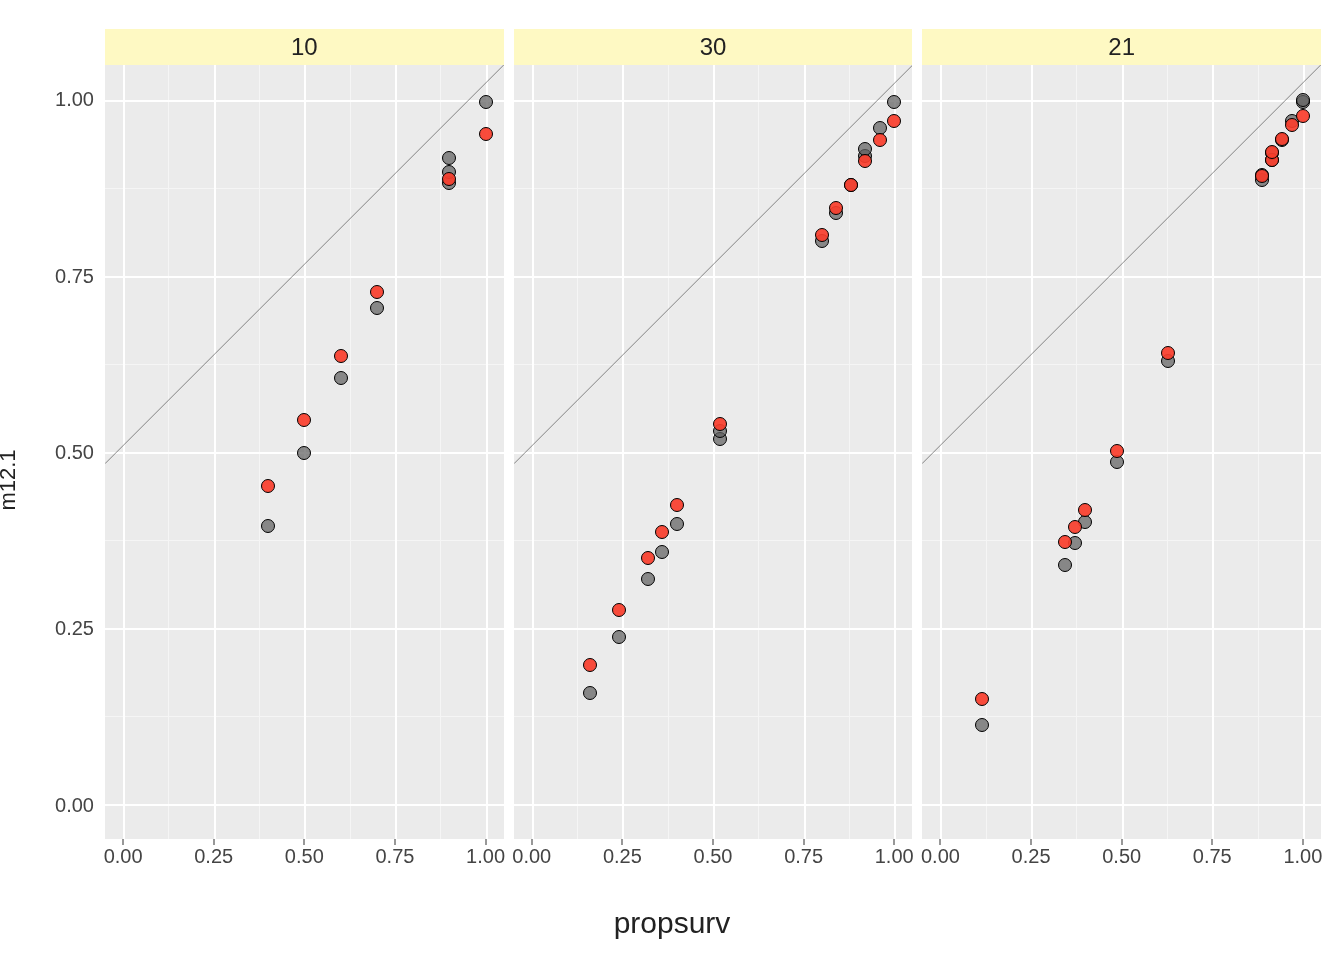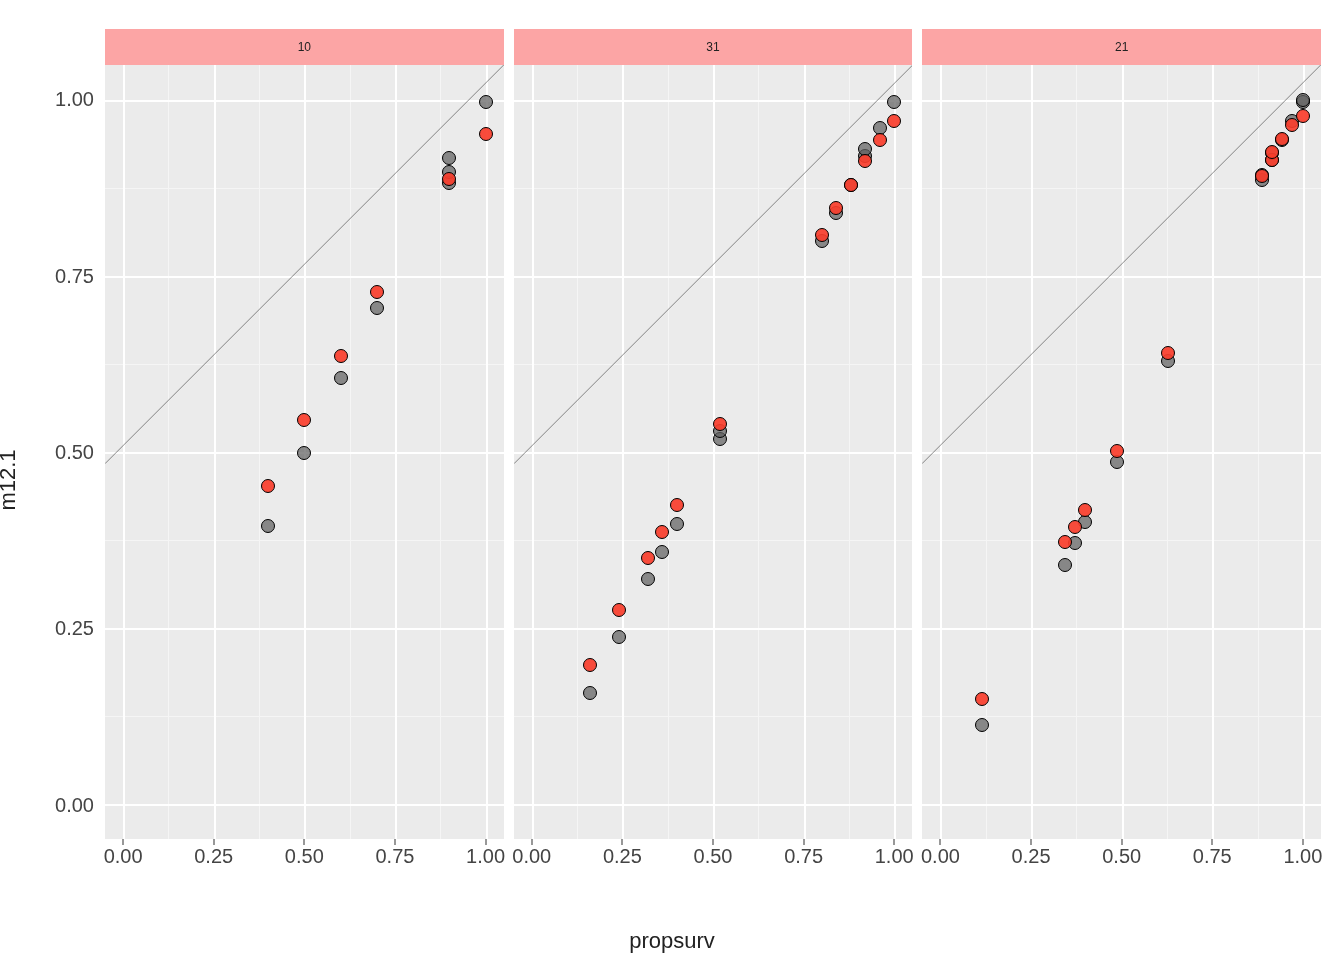--- a/index.html
+++ b/index.html
@@ -1,26 +1,26 @@
 <!DOCTYPE html>
 <html><head>
 <meta charset="utf-8">
 <style>
   html,body{margin:0;padding:0;background:#fff;font-family:Arial,Helvetica,sans-serif}
   .chart-wrap{width:1344px;height:960px;position:relative}
   .y-axis-title{position:absolute;left:8px;top:50%;transform:translate(-50%,-50%) rotate(-90deg);
     font-size:22px;color:#222}
-  .x-axis-title{position:absolute;bottom:6px;left:50%;transform:translateX(-50%);
-    font-size:22px;color:#222}
+  .x-axis-title{position:absolute;bottom:20px;left:50%;transform:translateX(-50%);
+    font-size:30px;color:#222}
   .y-ticks{position:absolute;left:36px;top:0;bottom:0;width:64px}
   .y-tick{position:absolute;right:6px;font-size:20px;color:#444;transform:translateY(-50%)}
   .panels{position:absolute;left:104px;right:22px;top:28px;bottom:64px;display:flex;gap:8px}
   .panel{flex:1;display:flex;flex-direction:column;border:1px solid transparent}
-  .strip{height:36px;background:#fca5a5;display:flex;align-items:center;justify-content:center;
-    font-size:12px;color:#222}
+  .strip{height:36px;background:#fef9c3;display:flex;align-items:center;justify-content:center;
+    font-size:24px;color:#222}
   .plot{flex:1;background:#ebebeb;position:relative;overflow:visible}
   .gridline-major{position:absolute;background:#fff}
   .gridline-minor{position:absolute;background:#f5f5f5}
   .abline{position:absolute;inset:0;pointer-events:none}
   .point{position:absolute;width:12px;height:12px;border-radius:50%;transform:translate(-50%,-50%);
     border:1.2px solid #000}
   .grey{background:rgba(96,96,96,.72)}
   .red{background:rgba(248,61,43,.92)}
   .x-ticks{height:56px;position:relative}
   .x-tick{position:absolute;top:6px;font-size:20px;color:#444;transform:translateX(-50%)}
@@ -88,21 +88,21 @@
           <div class="x-tick" style="left: 27.2727%;">0.25</div>
           <div class="tick-mark-x" style="left: 50%;"></div>
           <div class="x-tick" style="left: 50%;">0.50</div>
           <div class="tick-mark-x" style="left: 72.7273%;"></div>
           <div class="x-tick" style="left: 72.7273%;">0.75</div>
           <div class="tick-mark-x" style="left: 95.4545%;"></div>
           <div class="x-tick" style="left: 95.4545%;">1.00</div>
         </div>
       </div>
       <div class="panel">
-        <div class="strip">31</div>
+        <div class="strip">30</div>
         <div class="plot">
           <div class="gridline-minor" style="left: 15.9091%; top: 0px; bottom: 0px; width: 1px;"></div>
           <div class="gridline-minor" style="top: 84.0909%; left: 0px; right: 0px; height: 1px;"></div>
           <div class="gridline-minor" style="left: 38.6364%; top: 0px; bottom: 0px; width: 1px;"></div>
           <div class="gridline-minor" style="top: 61.3636%; left: 0px; right: 0px; height: 1px;"></div>
           <div class="gridline-minor" style="left: 61.3636%; top: 0px; bottom: 0px; width: 1px;"></div>
           <div class="gridline-minor" style="top: 38.6364%; left: 0px; right: 0px; height: 1px;"></div>
           <div class="gridline-minor" style="left: 84.0909%; top: 0px; bottom: 0px; width: 1px;"></div>
           <div class="gridline-minor" style="top: 15.9091%; left: 0px; right: 0px; height: 1px;"></div>
           <div class="gridline-major" style="left: 4.54545%; top: 0px; bottom: 0px; width: 2px;"></div>

